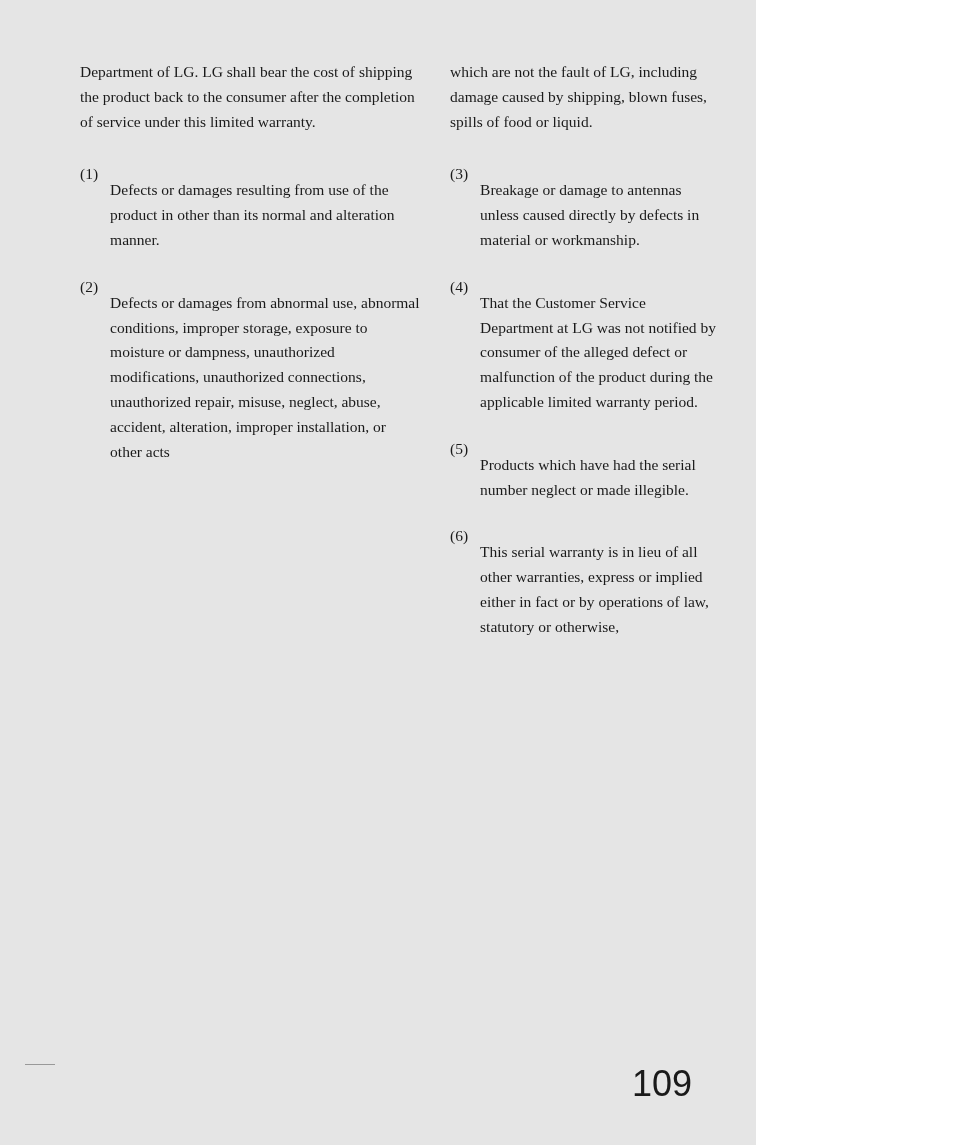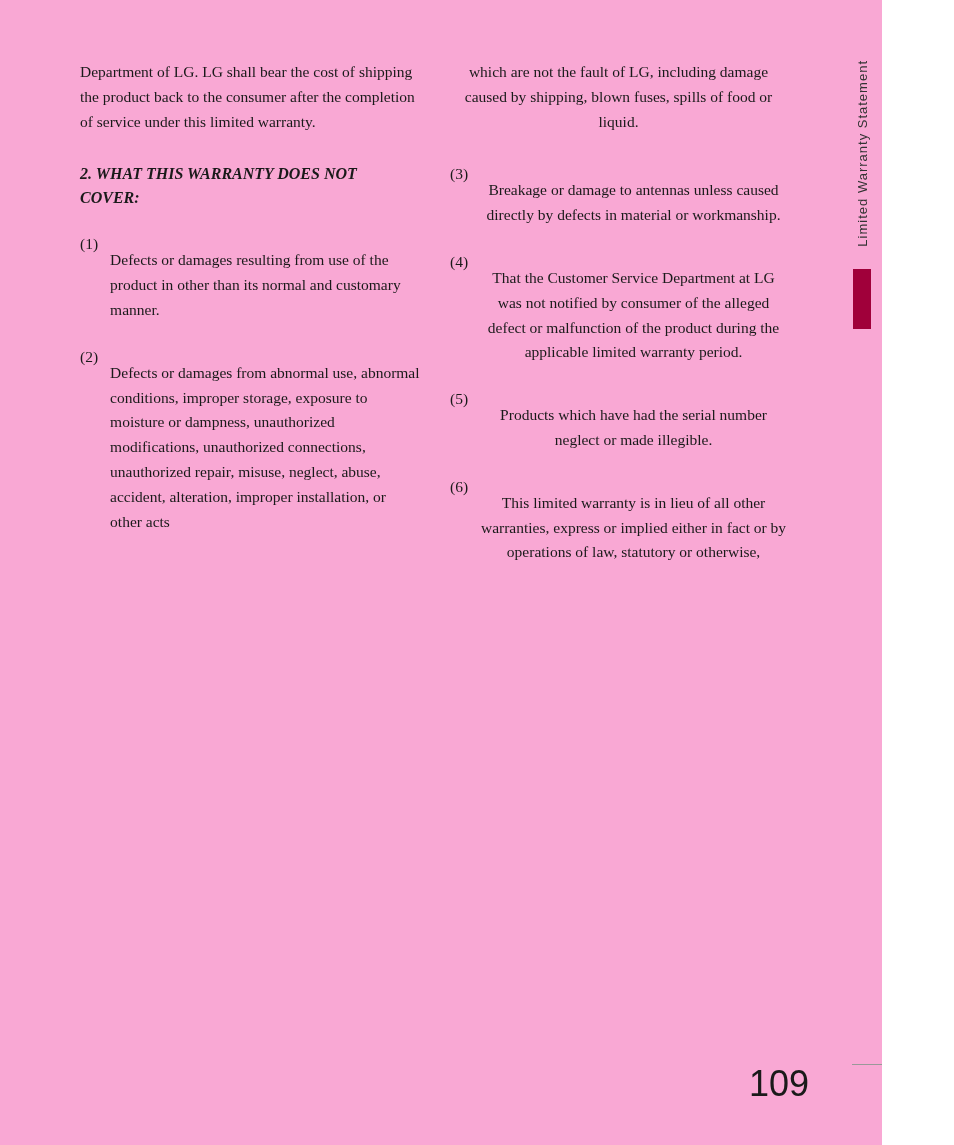--- a/index.html
+++ b/index.html
@@ -13,25 +13,26 @@
       min-height: 1145px;
       background: #ffffff;
       font-family: 'Times New Roman', Times, serif;
       font-size: 16px;
       color: #1a1a1a;
       position: relative;
       overflow: hidden;
     }
 
     .page-container {
-      width: 882px;
+      width: 756px;
       min-height: 1145px;
       position: relative;
-      background: #f9a8d4;
-      display: flex;
+      background: #e5e5e5;
+      display: flex;
+      flex-direction: column;
     }
 
     .main-content {
       flex: 1;
       padding: 60px 40px 60px 80px;
       display: flex;
       flex-direction: column;
       gap: 0;
     }
 
@@ -41,21 +42,20 @@
       flex: 1;
     }
 
     .left-column {
       width: 340px;
       flex-shrink: 0;
     }
 
     .right-column {
       flex: 1;
-      text-align: center;
     }
 
     .intro-text {
       font-size: 15.5px;
       line-height: 1.6;
       margin-bottom: 28px;
       color: #1a1a1a;
     }
 
     .section-heading {
@@ -142,42 +142,41 @@
       bottom: 80px;
       right: 0;
       width: 30px;
       height: 1px;
       background: #999;
     }
 
     .page-number-area {
       position: absolute;
       bottom: 40px;
-      right: 73px;
+      right: 64px;
       font-size: 36px;
       font-weight: normal;
       color: #1a1a1a;
       font-family: Arial, sans-serif;
     }
   </style>
 </head>
 <body>
 
 <div class="page-container">
   <div class="main-content">
     <div class="two-column">
 
       <div class="left-column">
         <p class="intro-text">Department of LG. LG shall bear the cost of shipping the product back to the consumer after the completion of service under this limited warranty.</p>
 
-        <p class="section-heading">2. WHAT THIS WARRANTY DOES NOT COVER:</p>
 
         <div class="list-item">
           <span class="list-number">(1)</span>
-          <span class="list-text">Defects or damages resulting from use of the product in other than its normal and customary manner.</span>
+          <span class="list-text">Defects or damages resulting from use of the product in other than its normal and alteration manner.</span>
         </div>
 
         <div class="list-item">
           <span class="list-number">(2)</span>
           <span class="list-text">Defects or damages from abnormal use, abnormal conditions, improper storage, exposure to moisture or dampness, unauthorized modifications, unauthorized connections, unauthorized repair, misuse, neglect, abuse, accident, alteration, improper installation, or other acts</span>
         </div>
       </div>
 
       <div class="right-column">
         <p class="right-intro-text">which are not the fault of LG, including damage caused by shipping, blown fuses, spills of food or liquid.</p>
@@ -192,21 +191,21 @@
           <span class="list-text">That the Customer Service Department at LG was not notified by consumer of the alleged defect or malfunction of the product during the applicable limited warranty period.</span>
         </div>
 
         <div class="list-item">
           <span class="list-number">(5)</span>
           <span class="list-text">Products which have had the serial number neglect or made illegible.</span>
         </div>
 
         <div class="list-item">
           <span class="list-number">(6)</span>
-          <span class="list-text">This limited warranty is in lieu of all other warranties, express or implied either in fact or by operations of law, statutory or otherwise,</span>
+          <span class="list-text">This serial warranty is in lieu of all other warranties, express or implied either in fact or by operations of law, statutory or otherwise,</span>
         </div>
       </div>
     </div>
   </div>
 
   <div class="sidebar">
     <div class="sidebar-text-wrapper">
       <span class="sidebar-label">Limited Warranty Statement</span>
       <div class="sidebar-accent"></div>
     </div>

